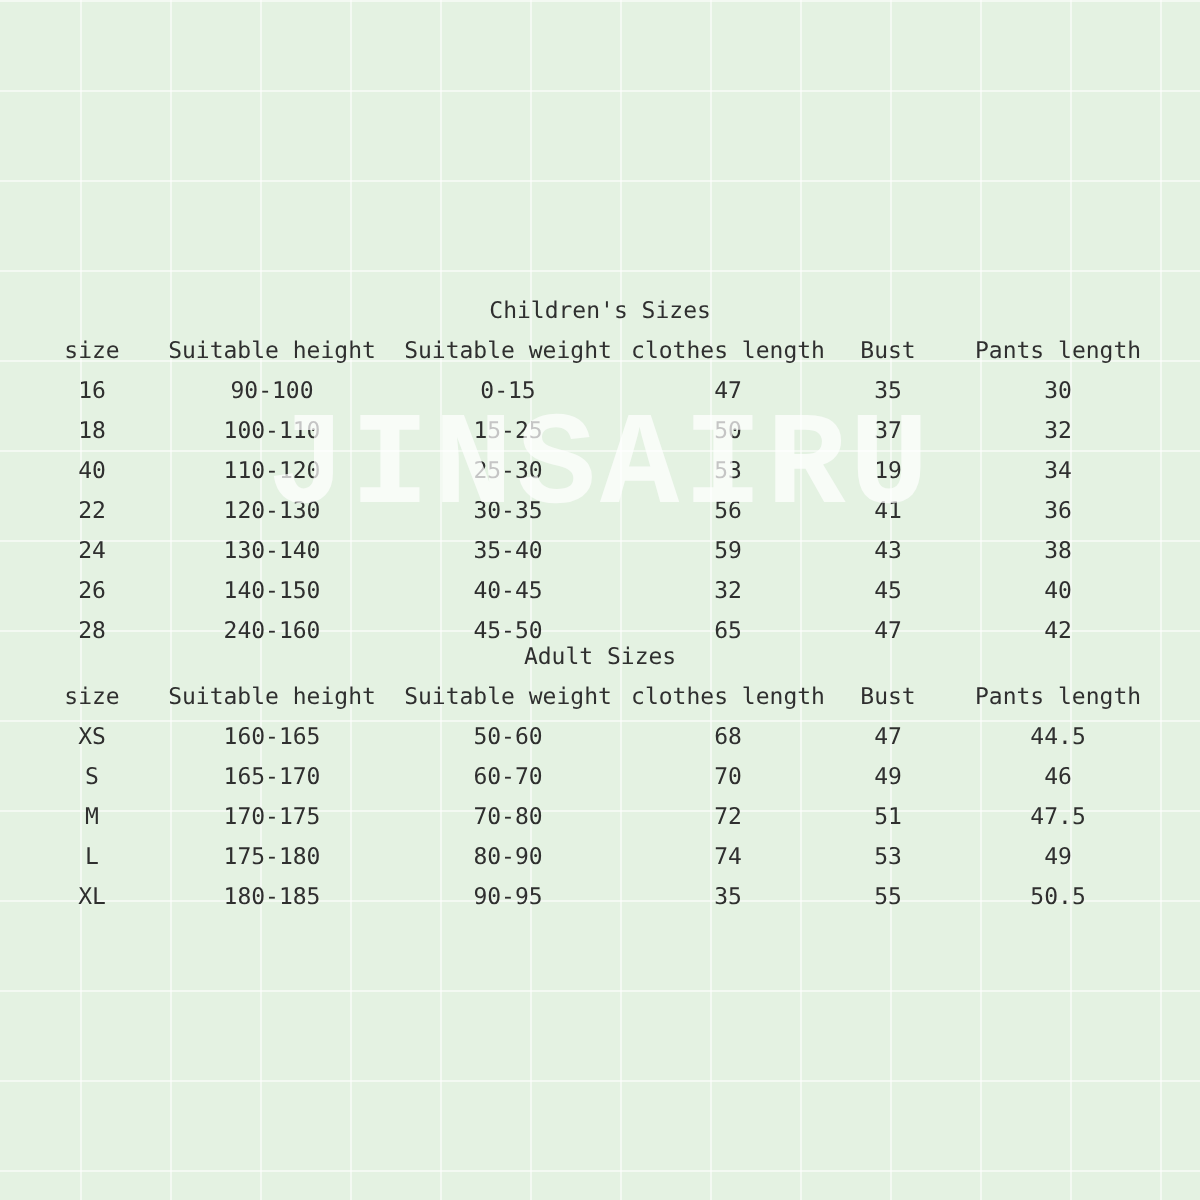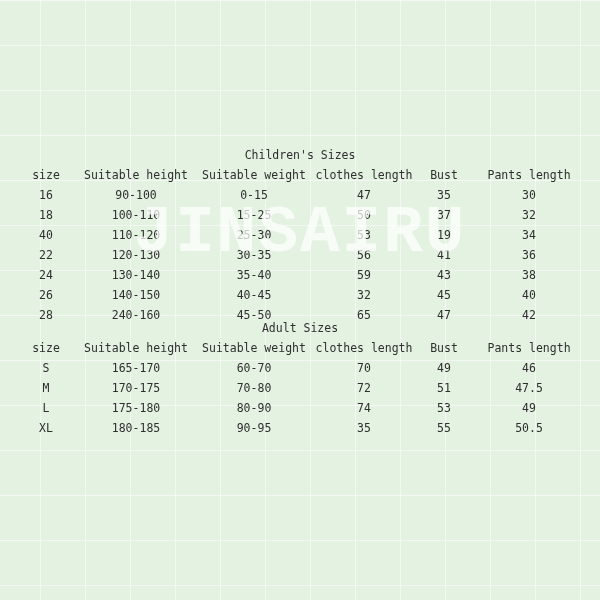--- a/index.html
+++ b/index.html
@@ -194,20 +194,28 @@
       </tr>
       <tr class="header-row">
         <td>size</td>
         <td>Suitable height</td>
         <td>Suitable weight</td>
         <td>clothes length</td>
         <td>Bust</td>
         <td>Pants length</td>
       </tr>
       <tr>
+        <td>XS</td>
+        <td>160-165</td>
+        <td>50-60</td>
+        <td>68</td>
+        <td>47</td>
+        <td>44.5</td>
+      </tr>
+      <tr>
         <td>S</td>
         <td>165-170</td>
         <td>60-70</td>
         <td>70</td>
         <td>49</td>
         <td>46</td>
       </tr>
       <tr>
         <td>M</td>
         <td>170-175</td>

